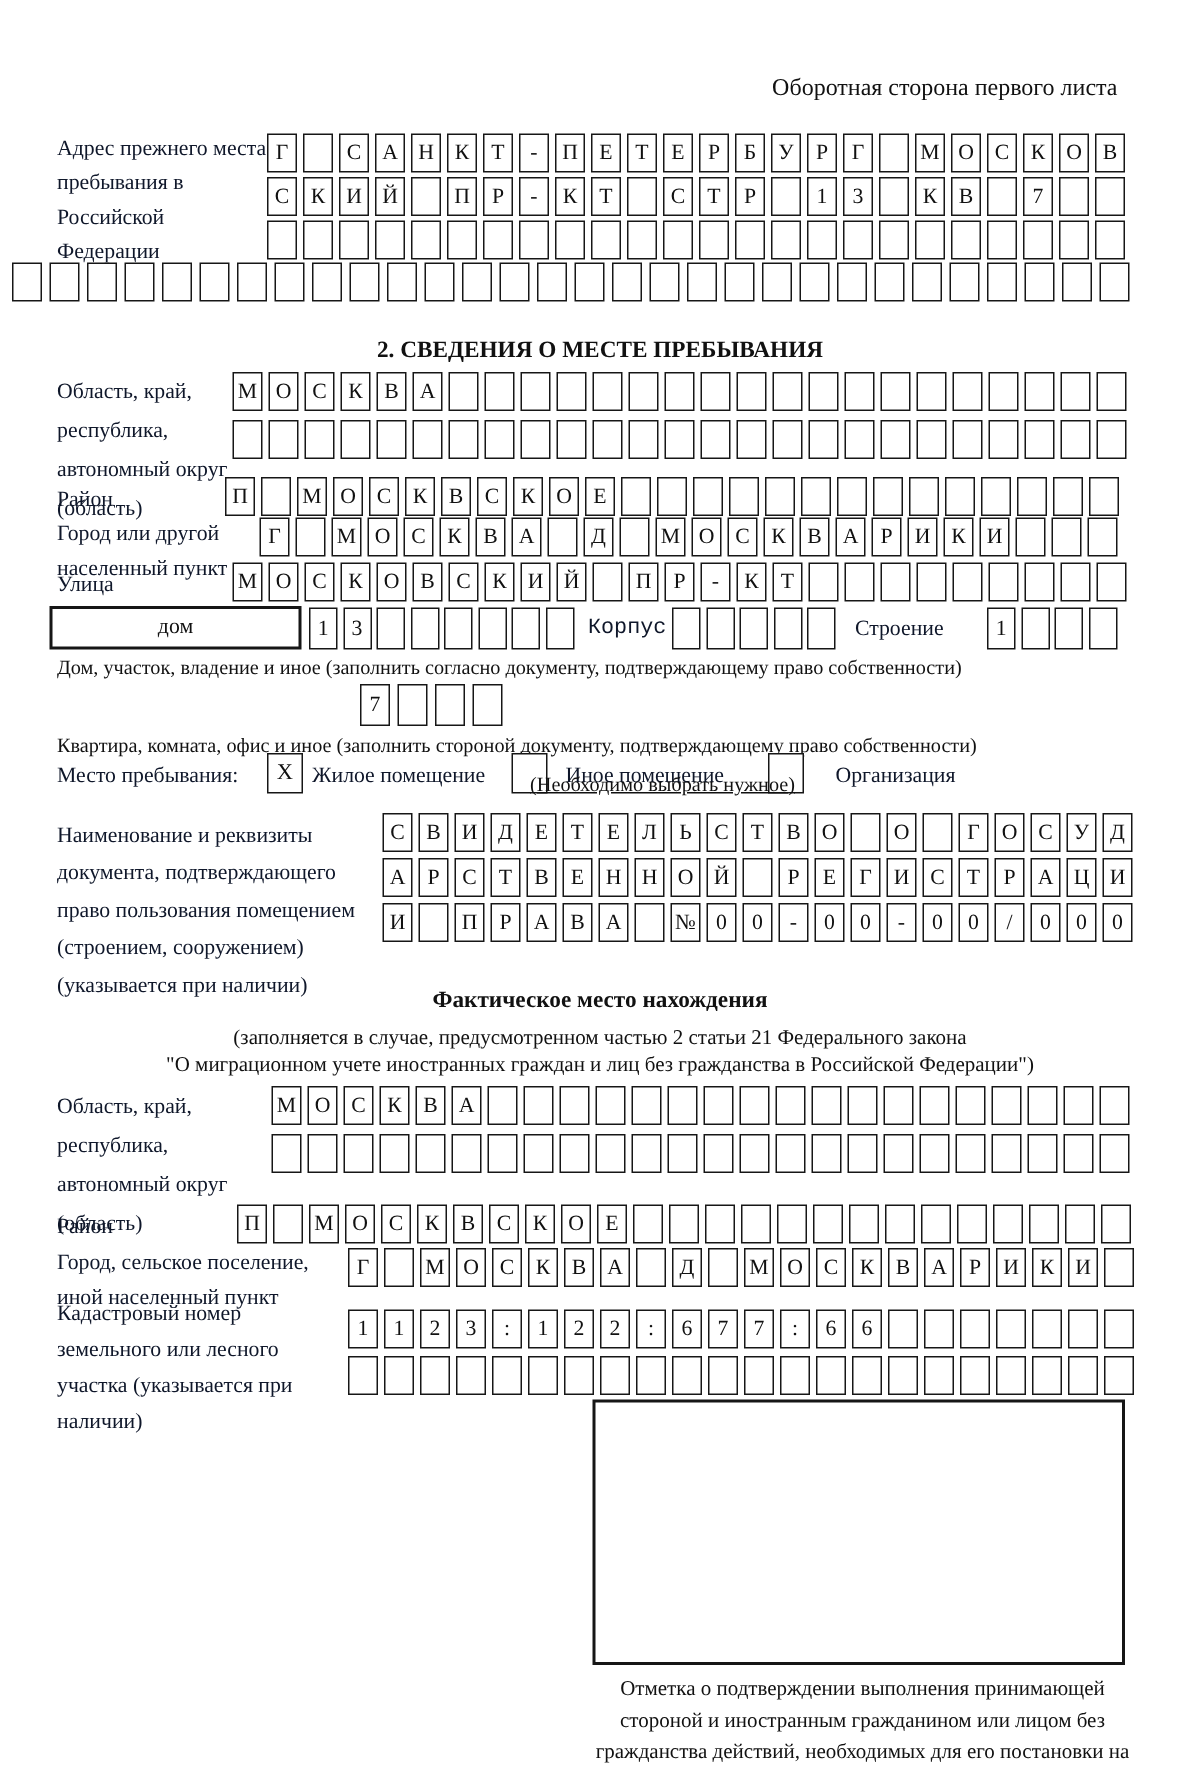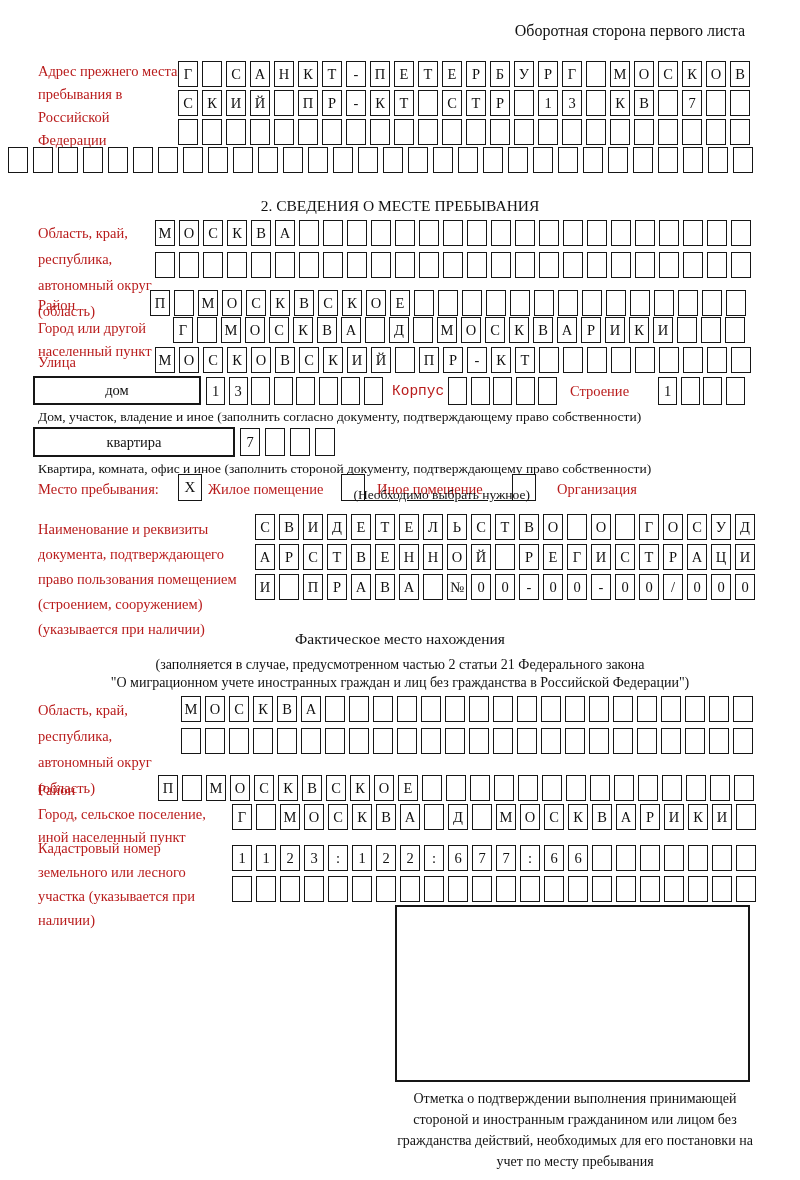--- a/index.html
+++ b/index.html
@@ -1,25 +1,25 @@
 <!DOCTYPE html>
 <html><head>
 <meta charset="utf-8">
 <style>
   html,body{margin:0;padding:0;background:#ffffff;}
   .page{
     position:relative;width:800px;height:1180px;margin:0 auto;background:#ffffff;
     font-family:"Liberation Serif","DejaVu Serif",serif;color:#111;overflow:hidden;
   }
-  .abs{position:absolute;}
-  .lbl{font-size:14.5px;line-height:23px;color:#b91c1c;}
+  .abs{position:absolute;margin-top:28px;}
+  .lbl{font-size:14.5px;line-height:23px;color:#0f172a;}
   .lbl-wide{line-height:26px;}
   .cap{font-size:13.5px;color:#111;}
   .center{left:0;right:0;text-align:center;}
-  .h-bold{font-weight:normal;font-size:15.5px;}
+  .h-bold{font-weight:bold;font-size:15.5px;}
   .row{display:flex;}
   .cell{
     box-sizing:border-box;flex:none;width:20px;height:26px;margin-right:4px;
     border:1.6px solid #161616;display:flex;align-items:center;justify-content:center;
     font-size:14.5px;line-height:1;background:#fff;
   }
   .row-wide .cell{margin-right:5px;}
   .row-sm .cell{width:19px;height:28px;margin-right:3.5px;}
   .row-apt .cell{width:20px;height:28px;margin-right:5px;}
   .widebox{
@@ -317,21 +317,20 @@
     </div>
   <div class="abs lbl" style="left:570px;top:380px;">Строение</div>
   <div class="abs row row-sm" style="left:658px;top:377px;">
       <div class="cell">1</div>
       <div class="cell"></div>
       <div class="cell"></div>
       <div class="cell"></div>
     </div>
   <div class="abs cap" style="left:38px;top:409px;">Дом, участок, владение и иное (заполнить согласно документу, подтверждающему право собственности)</div>
 
-  <div class="abs widebox" style="left:33px;top:427px;width:202px;height:30px;">квартира</div>
   <div class="abs row row-apt" style="left:240px;top:428px;">
       <div class="cell">7</div>
       <div class="cell"></div>
       <div class="cell"></div>
       <div class="cell"></div>
     </div>
   <div class="abs cap" style="left:38px;top:461px;">Квартира, комната, офис и иное (заполнить стороной документу, подтверждающему право собственности)</div>
 
   <div class="abs lbl" style="left:38px;top:478px;">Место пребывания:</div>
   <div class="abs cb" style="left:178px;top:474px;">X</div>

